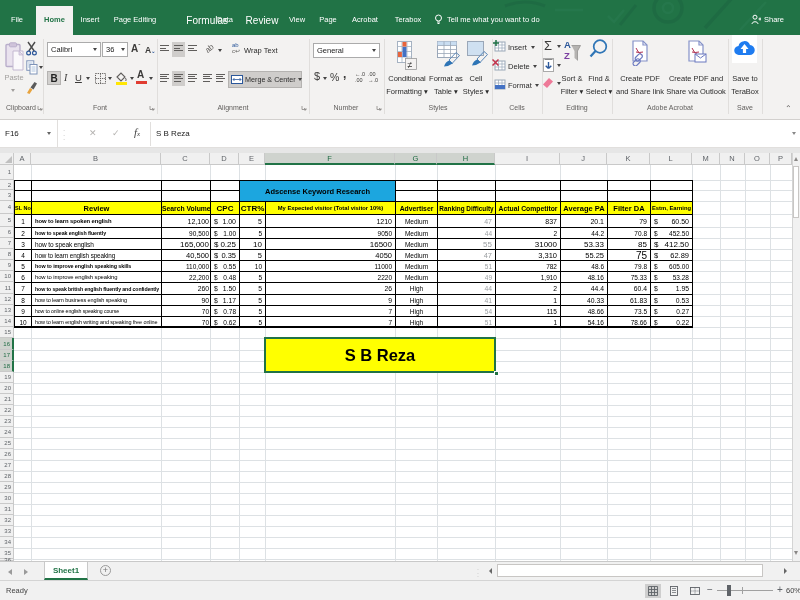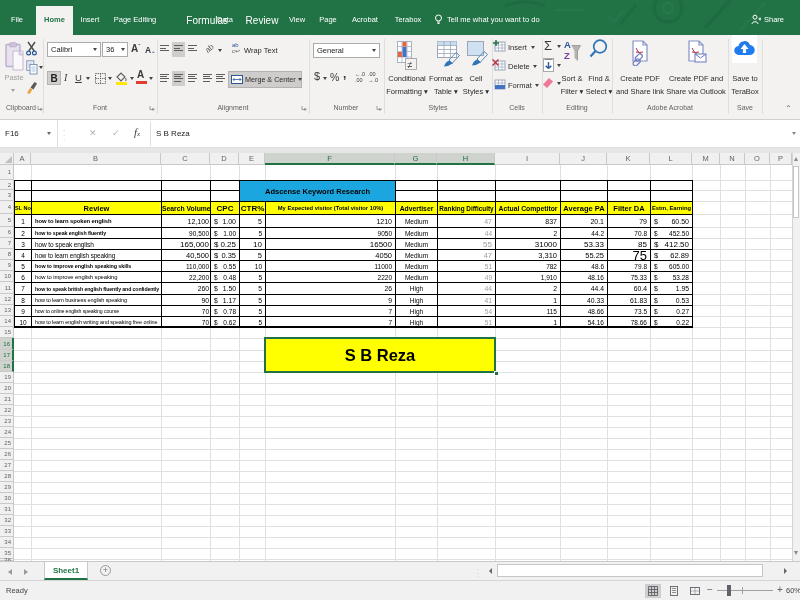--- a/index.html
+++ b/index.html
@@ -506,21 +506,21 @@
 <div class="ab" style="left:210px;top:249px;width:29px;height:11px;border-left:1px solid #000;border-top:1px solid #000;background:#fff;font-size:7.5px;line-height:11px">
     <span style="float:left;padding-left:3px">$</span>
     <span style="float:right;padding-right:3px">0.35</span>
   </div>
 <div class="ab" style="left:239px;top:249px;width:26px;height:11px;border-left:1px solid #000;border-top:1px solid #000;background:#fff;font-size:7.5px;text-align:right;padding-right:3px;line-height:11px">5</div>
 <div class="ab" style="left:265px;top:249px;width:130px;height:11px;border-left:1px solid #000;border-top:1px solid #000;background:#fff;font-size:7.5px;text-align:right;padding-right:3px;line-height:11px">4050</div>
 <div class="ab" style="left:395px;top:249px;width:42px;height:11px;border-left:1px solid #000;border-top:1px solid #000;background:#fff;font-size:6.5px;text-align:center;line-height:11px">Medium</div>
 <div class="ab" style="left:437px;top:249px;width:58px;height:11px;border-left:1px solid #000;border-top:1px solid #000;background:#fff;font-size:7.5px;color:#9a9ea1;text-align:right;padding-right:3px;line-height:11px">47</div>
 <div class="ab" style="left:495px;top:249px;width:65px;height:11px;border-left:1px solid #000;border-top:1px solid #000;background:#fff;font-size:7.5px;text-align:right;padding-right:3px;line-height:11px">3,310</div>
 <div class="ab" style="left:560px;top:249px;width:47px;height:11px;border-left:1px solid #000;border-top:1px solid #000;background:#fff;font-size:7.5px;text-align:right;padding-right:3px;line-height:11px">55.25</div>
-<div class="ab" style="left:607px;top:249px;width:43px;height:11px;border-left:1px solid #000;border-top:1px solid #000;background:#fff;font-size:13px;text-align:right;padding-right:3px;line-height:11px">75</div>
+<div class="ab" style="left:607px;top:249px;width:43px;height:11px;border-left:1px solid #000;border-top:1px solid #000;background:#fff;font-size:10px;text-align:right;padding-right:3px;line-height:11px">75</div>
 <div class="ab" style="left:650px;top:249px;width:42px;height:11px;border-left:1px solid #000;border-top:1px solid #000;background:#fff;font-size:7.5px;line-height:11px">
     <span style="float:left;padding-left:3px">$</span>
     <span style="float:right;padding-right:3px">62.89</span>
   </div>
 <div class="ab" style="left:14px;top:260px;width:17px;height:11px;border-left:1px solid #000;border-top:1px solid #000;background:#fff;font-size:6.5px;text-align:center;line-height:11px">5</div>
 <div class="ab" style="left:31px;top:260px;width:130px;height:11px;border-left:1px solid #000;border-top:1px solid #000;background:#fff;font-size:5.4px;letter-spacing:-0.1px;font-weight:bold;padding-left:3px;line-height:11px;overflow:hidden;white-space:nowrap">how to improve english speaking skills</div>
 <div class="ab" style="left:161px;top:260px;width:49px;height:11px;border-left:1px solid #000;border-top:1px solid #000;background:#fff;font-size:6.5px;text-align:right;padding-right:1px;line-height:11px">110,000</div>
 <div class="ab" style="left:210px;top:260px;width:29px;height:11px;border-left:1px solid #000;border-top:1px solid #000;background:#fff;font-size:6.5px;line-height:11px">
     <span style="float:left;padding-left:3px">$</span>
     <span style="float:right;padding-right:3px">0.55</span>

